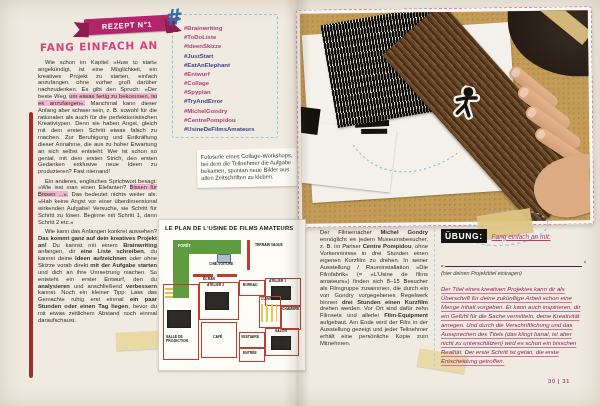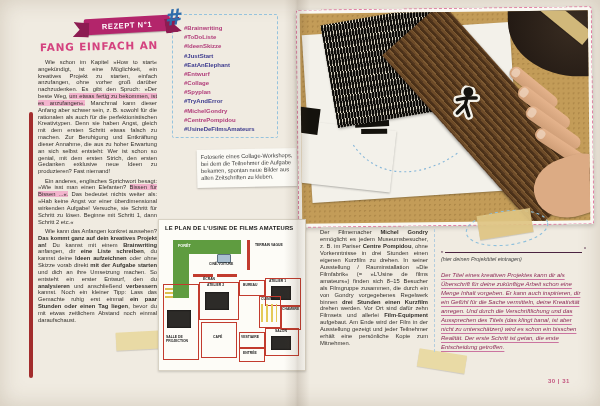--- a/index.html
+++ b/index.html
@@ -212,20 +212,24 @@
   <div class="abs article-col"><span>Der Filmemacher </span><span style="font-weight: 700;">Michel Gondry</span><span> ermöglicht es jedem Museumsbesucher, z. B. im Pariser </span><span style="font-weight: 700;">Centre Pompidou</span><span>, ohne Vorkenntnisse in drei Stunden einen eigenen Kurzfilm zu drehen. In seiner Ausstellung / Rauminstallation »Die Filmfabrik« (= »L'Usine de films amateurs«) finden sich 8–15 Besucher als Filmgruppe zusammen, die durch ein von Gondry vorgegebenes Regelwerk binnen </span><span style="font-weight: 700;">drei Stunden einen Kurzfilm</span><span> drehen werden. Vor Ort sind dafür zehn Filmsets und allerlei </span><span style="font-weight: 700;">Film-Equipment</span><span> aufgebaut. Am Ende wird der Film in der Ausstellung gezeigt und jeder Teilnehmer erhält eine persönliche Kopie zum Mitnehmen.</span></div>
 
   <div class="abs tape washi" style="left:418px;top:352px;width:48px;height:18px;transform:rotate(9deg);"></div>
 
   <svg class="abs" style="left:460px;top:203px;" width="94" height="50">
     <ellipse cx="47" cy="25" rx="41" ry="17" fill="none" stroke="#8fc0dc" stroke-width="1.1" stroke-dasharray="3 3" transform="rotate(-7 47 25)"></ellipse>
   </svg>
   <div class="abs tape" style="left:478px;top:212px;width:54px;height:24px;transform:rotate(-9deg);"></div>
 
   <div class="abs uebung">
+    <div class="uebung-head">
+      <span class="uebung-label">ÜBUNG:</span>
+      <span class="uebung-prompt">Fang einfach an mit:</span>
+    </div>
     <div class="fill-line">
       <span>„</span>
       <span class="line"></span>
       <span>“</span>
     </div>
     <div class="hint">(hier deinen Projekttitel eintragen)</div>
     <div class="note">Der Titel eines kreativen Projektes kann dir als Überschrift für deine zukünftige Arbeit schon eine Menge Inhalt vorgeben. Er kann auch inspirieren, dir ein Gefühl für die Sache vermitteln, deine Kreativität anregen. Und durch die Verschriftlichung und das Aussprechen des Titels (das klingt banal, ist aber nicht zu unterschätzen) wird es schon ein bisschen Realität. Der erste Schritt ist getan, die erste Entscheidung getroffen.</div>
   </div>
 
   <div class="abs page-num">30 | 31</div>

